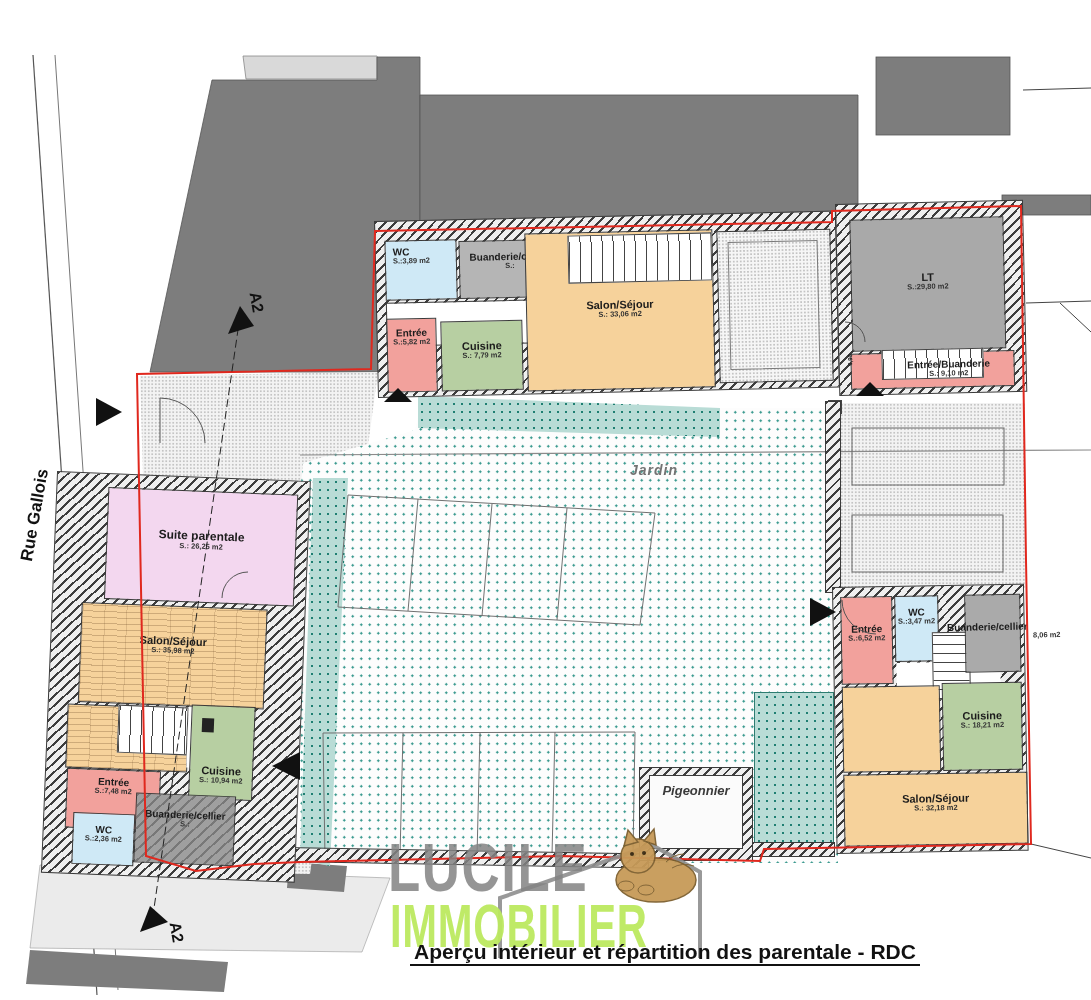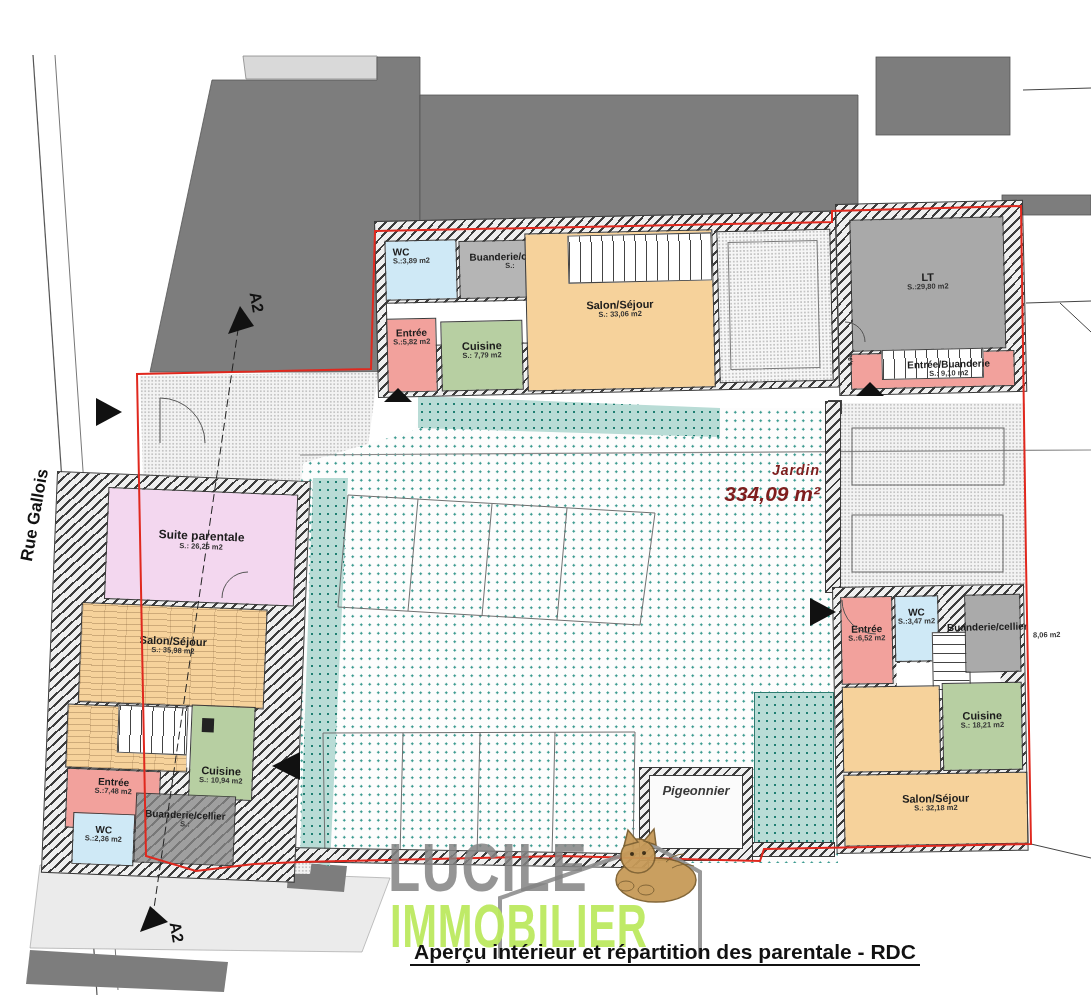--- a/index.html
+++ b/index.html
@@ -224,23 +224,22 @@
 </div>
 
 <div class="bld hatch" style="left:640px;top:768px;width:112px;height:92px;z-index:4;">
   <div class="room" style="left:10px;top:8px;width:92px;height:72px;background:#fbfbfb;">
     <div class="rl" style="left:-10%;top:8px;width:120%;">
       <div class="rn" style="font-size:13px;font-style:italic;color:#3a3a3a;">Pigeonnier</div>
     </div>
   </div>
 </div>
 
-<div class="abs" style="left:630px;top:462px;width:190px;z-index:5;text-align:right;color:#7f1d1d;">
+<div class="abs" style="left:630px;top:462px;width:190px;z-index:5;text-align:left;color:#737373;">
   <div style="font-size:14px;font-weight:bold;font-style:italic;letter-spacing:1px;">Jardin</div>
-  <div style="font-size:21px;font-weight:bold;font-style:italic;margin-top:4px;">334,09 m²</div>
 </div>
 
 <svg width="1091" height="1000" style="z-index:6;pointer-events:none;">
   <path d="M 375,231 L 832,222 L 832,211 L 1021,206 L 1026,560 L 1031,844 L 764,849 L 760,861 L 560,856 L 300,862 L 254,864 L 196,871 L 146,856 L 137,374 L 371,369 Z" fill="none" stroke="#e0281e" stroke-width="2"></path>
 
   <line x1="240" y1="316" x2="152" y2="922" stroke="#222" stroke-width="1" stroke-dasharray="8,4"></line>
   <polygon points="228,334 254,326 240,306" fill="#111"></polygon>
   <polygon points="140,932 168,922 150,906" fill="#111"></polygon>
 
   <polygon points="96,398 96,426 122,412" fill="#111"></polygon>

